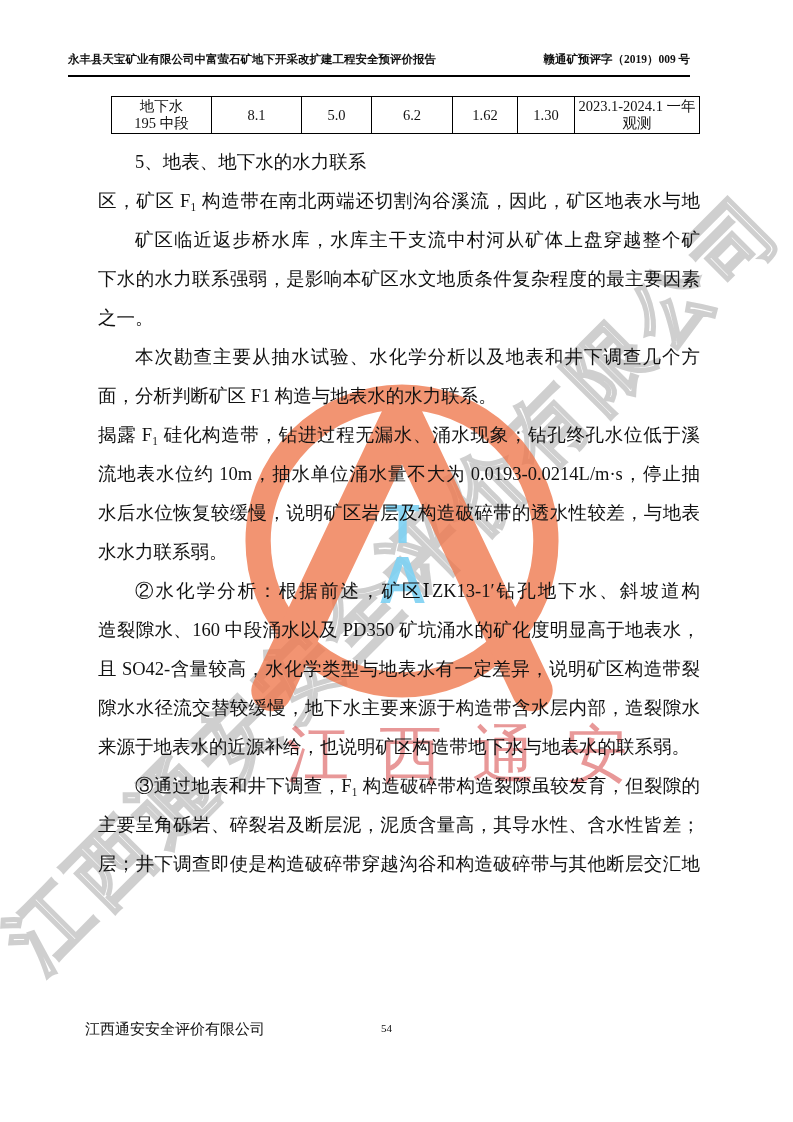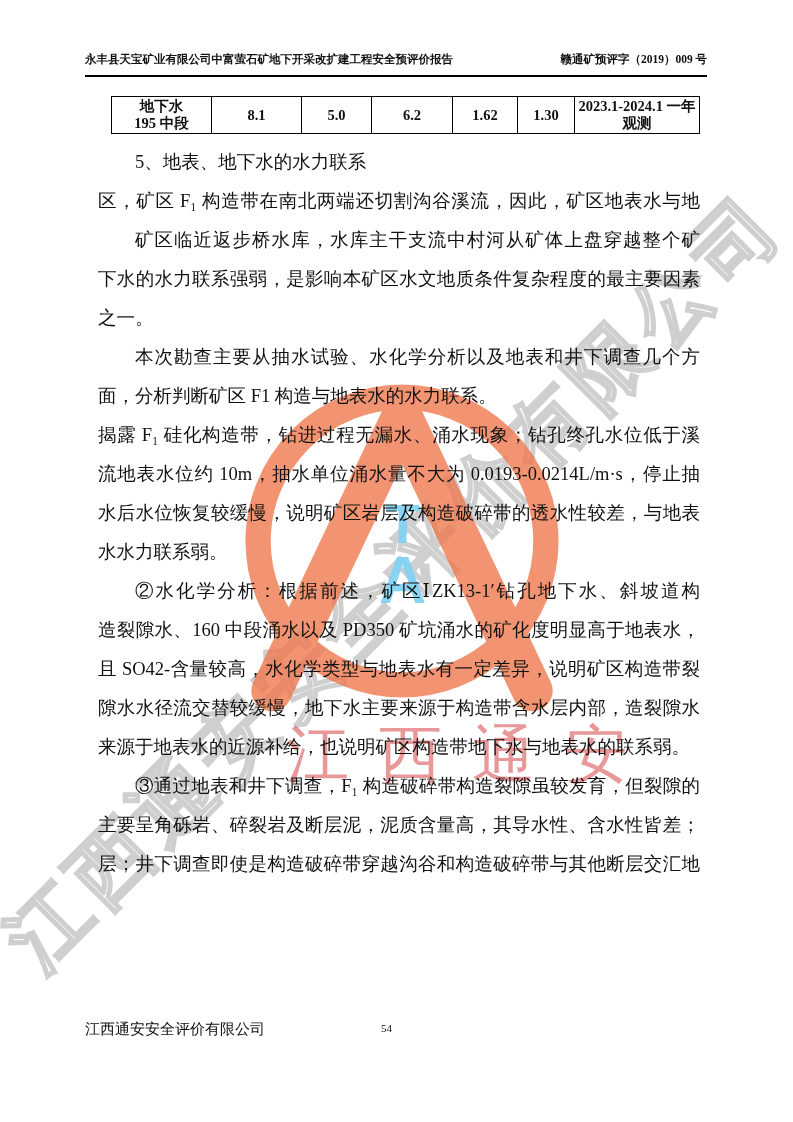--- a/index.html
+++ b/index.html
@@ -41,35 +41,34 @@
   .wm-red{
     position:absolute;left:286px;top:712px;
     font-size:63px;letter-spacing:30px;white-space:nowrap;
     color:rgba(216,84,84,.60);
   }
 
   
   .content{position:absolute;inset:0;z-index:2;}
 
   .page-header{
-    position:absolute;left:85px;top:52px;width:622px;
+    position:absolute;left:68px;top:52px;width:622px;
     display:flex;justify-content:space-between;align-items:baseline;
     font-size:11.5px;font-weight:bold;
     border-bottom:2px solid #000;
     padding-bottom:8px;
   }
   .page-header .hdr-title{white-space:nowrap;}
   .page-header .hdr-docno{white-space:nowrap;}
 
   table.data-table{
     position:absolute;left:111px;top:96px;width:569px;
     border-collapse:collapse;
     font-size:14.5px;line-height:1.15;
     table-layout:fixed;
-    font-weight:bold;
   }
   table.data-table td{
     border:1.6px solid #000;
     text-align:center;vertical-align:middle;
     padding:1px 2px;height:34px;
     white-space:pre-line;
   }
   td.c0{width:95px;} td.c1{width:85px;} td.c2{width:65px;}
   td.c3{width:76px;} td.c4{width:60px;} td.c5{width:52px;} td.c6{width:120px;}
 

